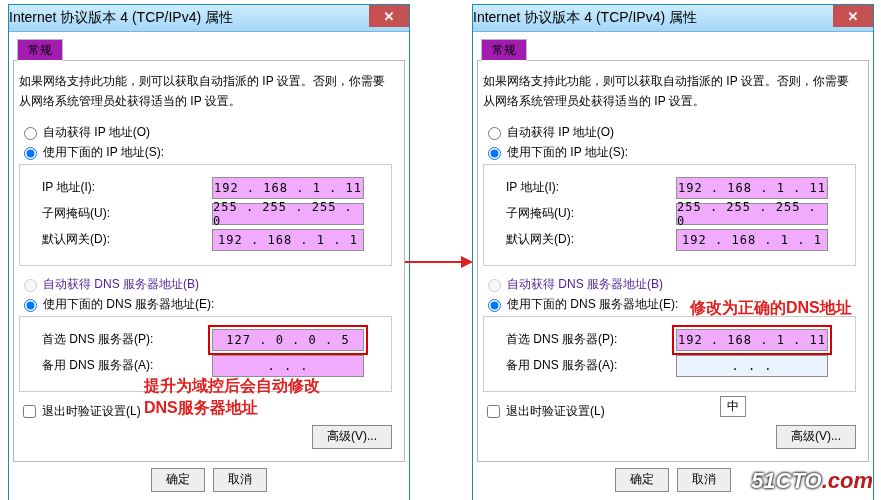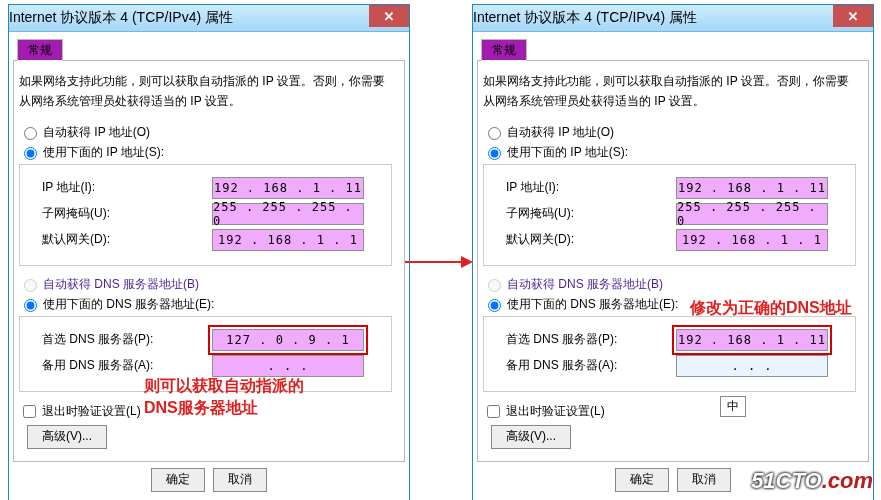--- a/index.html
+++ b/index.html
@@ -19,21 +19,21 @@
   .radiorow{display:flex;align-items:center;margin:3px 0;}
   .radiorow input{margin-right:6px;}
   .radiorow input:disabled + span{color:#4c1d95;}
   .fieldrow{display:flex;align-items:center;margin:4px 0 4px 12px;}
   .fieldrow .lbl{width:170px;}
   .ipbox{border:1px solid #8f8f8f;width:150px;height:20px;display:flex;align-items:center;justify-content:center;background:#f0abfc;font-family:Consolas,monospace;letter-spacing:1px;}
   .ipbox.highlight{outline:2px solid #d40000;outline-offset:2px;}
   .ipbox.focus{background:#eaf4ff;}
   .checkrow{display:flex;align-items:center;}
   .checkrow input{margin-right:6px;}
-  .advrow{display:flex;margin-top:4px;}
+  .advrow{display:flex;justify-content:flex-end;margin-top:4px;}
   .btn{border:1px solid #888;background:#eee;height:22px;padding:0 14px;display:inline-flex;align-items:center;margin-left:8px;}
   .btnbar{display:flex;justify-content:center;padding:6px 8px 0 0;}
   .annot{position:absolute;color:#e02020;font-size:16px;font-weight:700;line-height:1.4;pointer-events:none;}
   .ime{position:absolute;border:1px solid #888;background:#fff;padding:1px 6px;font-size:12px;}
   .arrow{position:absolute;height:2px;background:#e02020;}
   .arrow::after{content:"";position:absolute;right:-2px;top:-5px;border-left:12px solid #e02020;border-top:6px solid transparent;border-bottom:6px solid transparent;}
   .watermark{position:absolute;right:8px;bottom:6px;text-align:right;color:#fff;text-shadow:0 0 3px #000, 0 0 3px #000;pointer-events:none}
   .watermark .l1{font-family:Arial;font-weight:bold;font-size:22px;font-style:italic}
   .watermark .l2{font-size:12px}
   .watermark .red{color:#b91c1c;text-shadow:none}
@@ -91,21 +91,21 @@
             <span>自动获得 DNS 服务器地址(B)</span>
         </div>
         <div class="radiorow">
           <input type="radio" name="dnsL" checked="" style="">
             <span>使用下面的 DNS 服务器地址(E):</span>
         </div>
         <div class="group">
           <div class="fieldrow">
               <span class="lbl">首选 DNS 服务器(P):</span>
               <div class="ipbox highlight">
-                <span>127 .  0  .  9  .  1</span>
+                <span>127 .  0  .  0  .  5</span>
               </div>
             </div>
           <div class="fieldrow">
               <span class="lbl">备用 DNS 服务器(A):</span>
               <div class="ipbox">
                 <span> .       .       . </span>
               </div>
             </div>
         </div>
 
@@ -212,21 +212,21 @@
           </div>
         <div class="btn">
             <span>取消</span>
           </div>
       </div>
     </div>
   </div>
 
   <div class="arrow" style="left:405px;top:261px;width:66px;"></div>
 
-  <div class="annot" style="left:144px;top:375px;white-space:pre;">则可以获取自动指派的
+  <div class="annot" style="left:144px;top:375px;white-space:pre;">提升为域控后会自动修改
 DNS服务器地址</div>
   <div class="annot" style="left:690px;top:297px;">修改为正确的DNS地址</div>
 
   <div class="ime" style="left:720px;top:396px;">中</div>
 
   <div class="watermark">
     <div class="l1"><span>51CTO</span><span class="red">.com</span></div>
   </div>
 
 </div>

